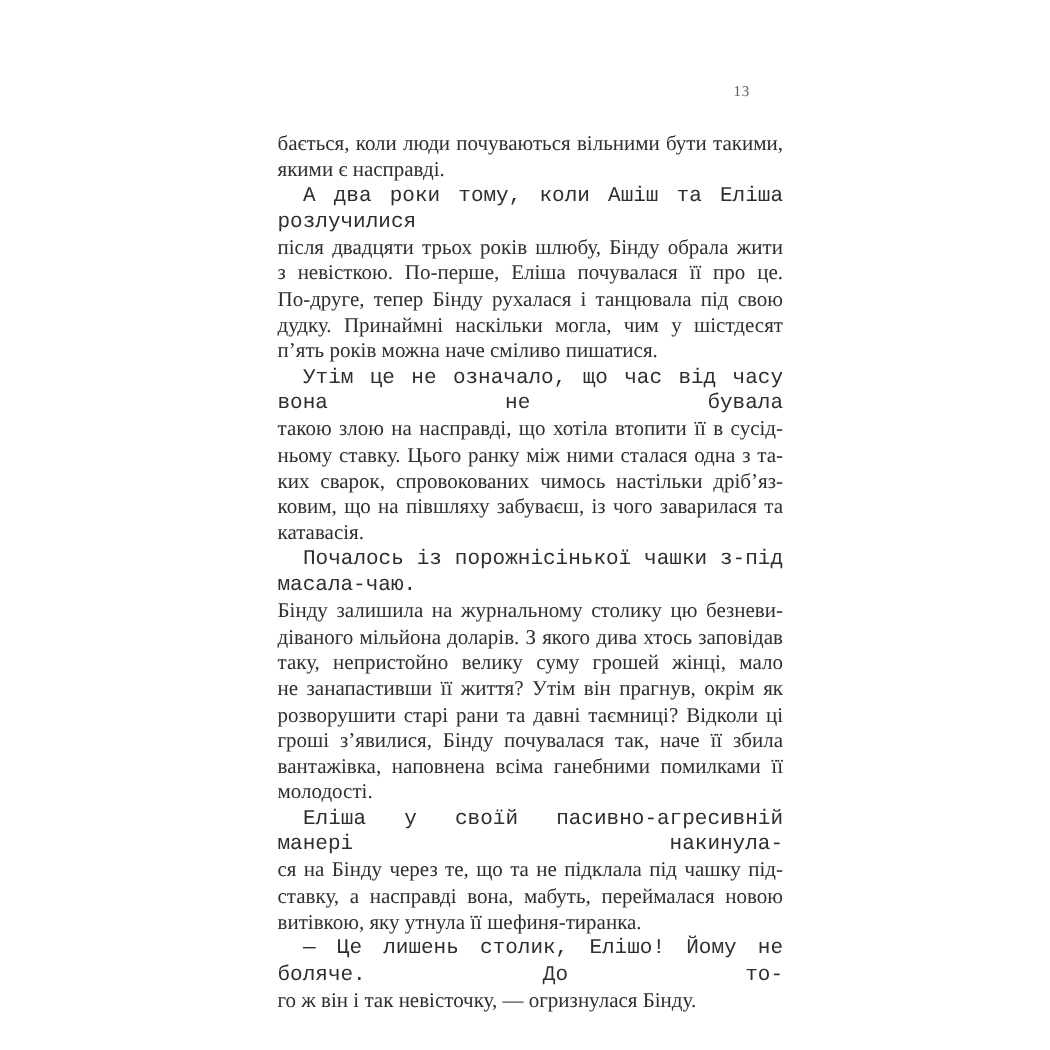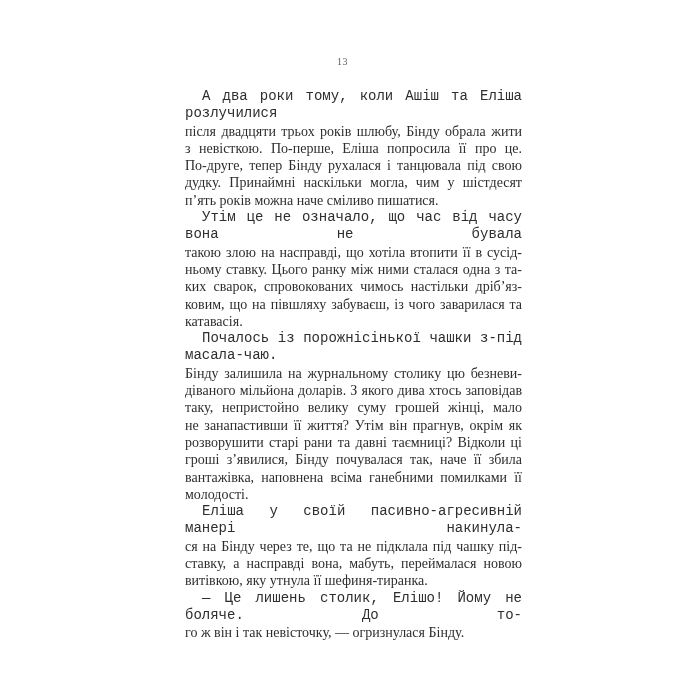--- a/index.html
+++ b/index.html
@@ -13,21 +13,21 @@
     height: 700px;
     background: #ffffff;
     overflow: hidden;
     font-family: "Liberation Serif", "DejaVu Serif", serif;
   }
   .page-number {
     position: absolute;
     top: 54px;
     left: 185px;
     width: 315px;
-    text-align: center;
+    text-align: right;
     font-size: 10px;
     line-height: 16px;
     color: #606060;
     letter-spacing: 0.5px;
   }
   .text-block {
     position: absolute;
     left: 185px;
     top: 88px;
     width: 337px;
@@ -53,23 +53,27 @@
     font-family: Liberation Mono, monospace;
   }
 </style>
 </head>
 <body>
 
 <div class="page">
   <div class="page-number">13</div>
   <div class="text-block">
       <div class="para">
+        <div class="line j">бається, коли люди почуваються вільними бути такими,</div>
+        <div class="line">якими є насправді.</div>
+      </div>
+      <div class="para">
         <div class="line j ind">А два роки тому, коли Ашіш та Еліша розлучилися</div>
         <div class="line j">після двадцяти трьох років шлюбу, Бінду обрала жити</div>
-        <div class="line j">з невісткою. По-перше, Еліша попросила її про це.</div>
+        <div class="line j">з невісткою. По-перше, Еліша почувалася її про це.</div>
         <div class="line j">По-друге, тепер Бінду рухалася і танцювала під свою</div>
         <div class="line j">дудку. Принаймні наскільки могла, чим у шістдесят</div>
         <div class="line">п’ять років можна наче сміливо пишатися.</div>
       </div>
       <div class="para">
         <div class="line j ind">Утім це не означало, що час від часу вона не бувала</div>
         <div class="line j">такою злою на насправді, що хотіла втопити її в сусід-</div>
         <div class="line j">ньому ставку. Цього ранку між ними сталася одна з та-</div>
         <div class="line j">ких сварок, спровокованих чимось настільки дріб’яз-</div>
         <div class="line j">ковим, що на півшляху забуваєш, із чого заварилася та</div>

